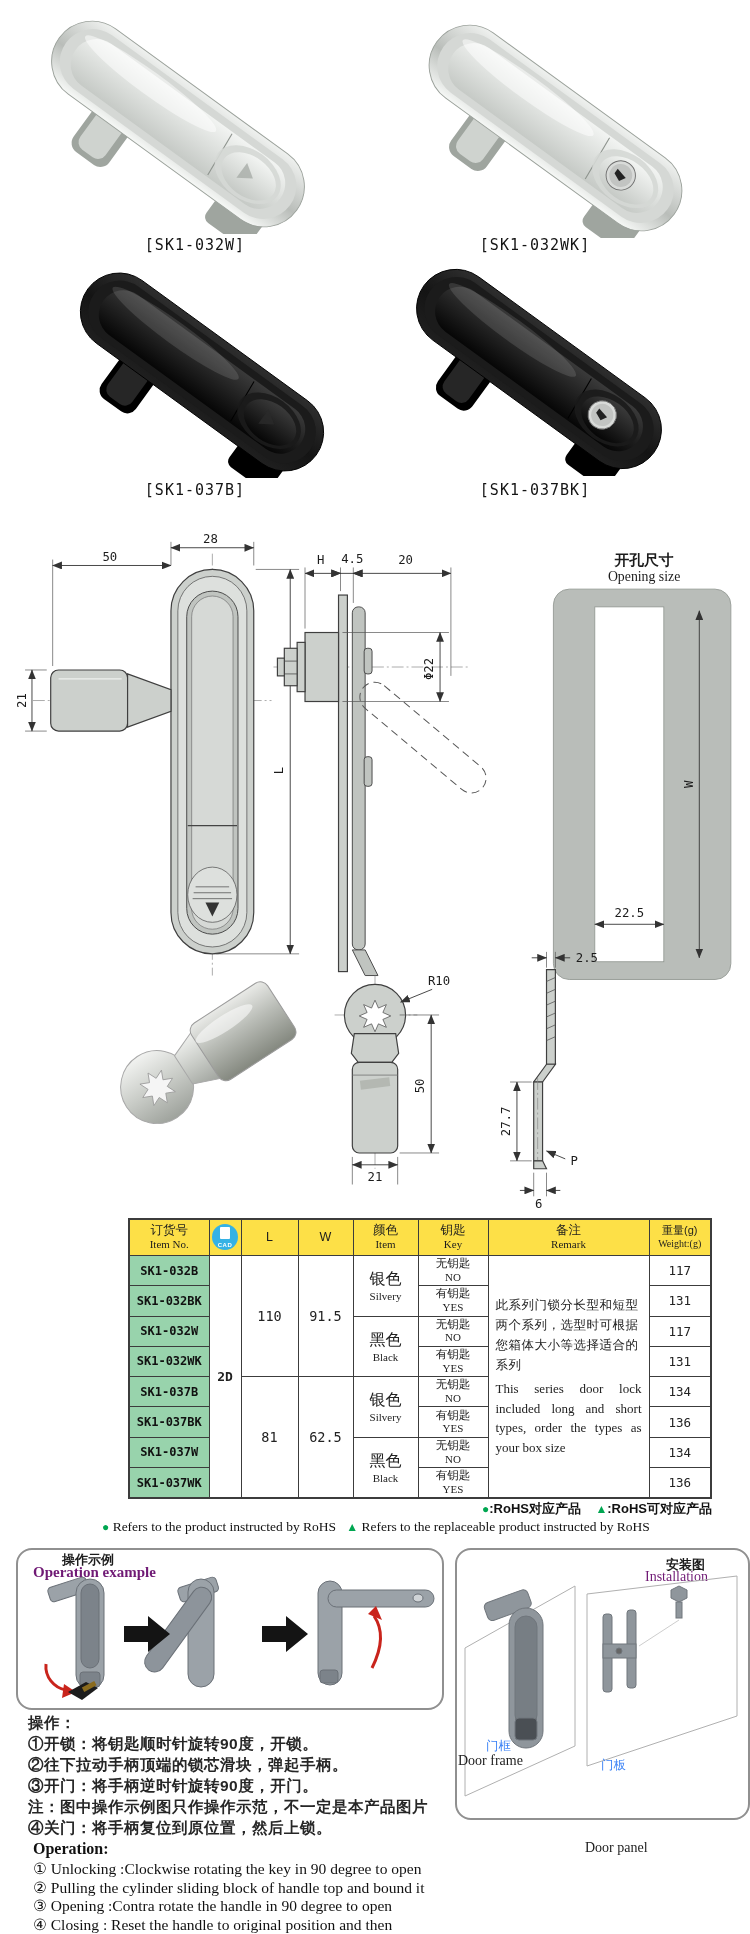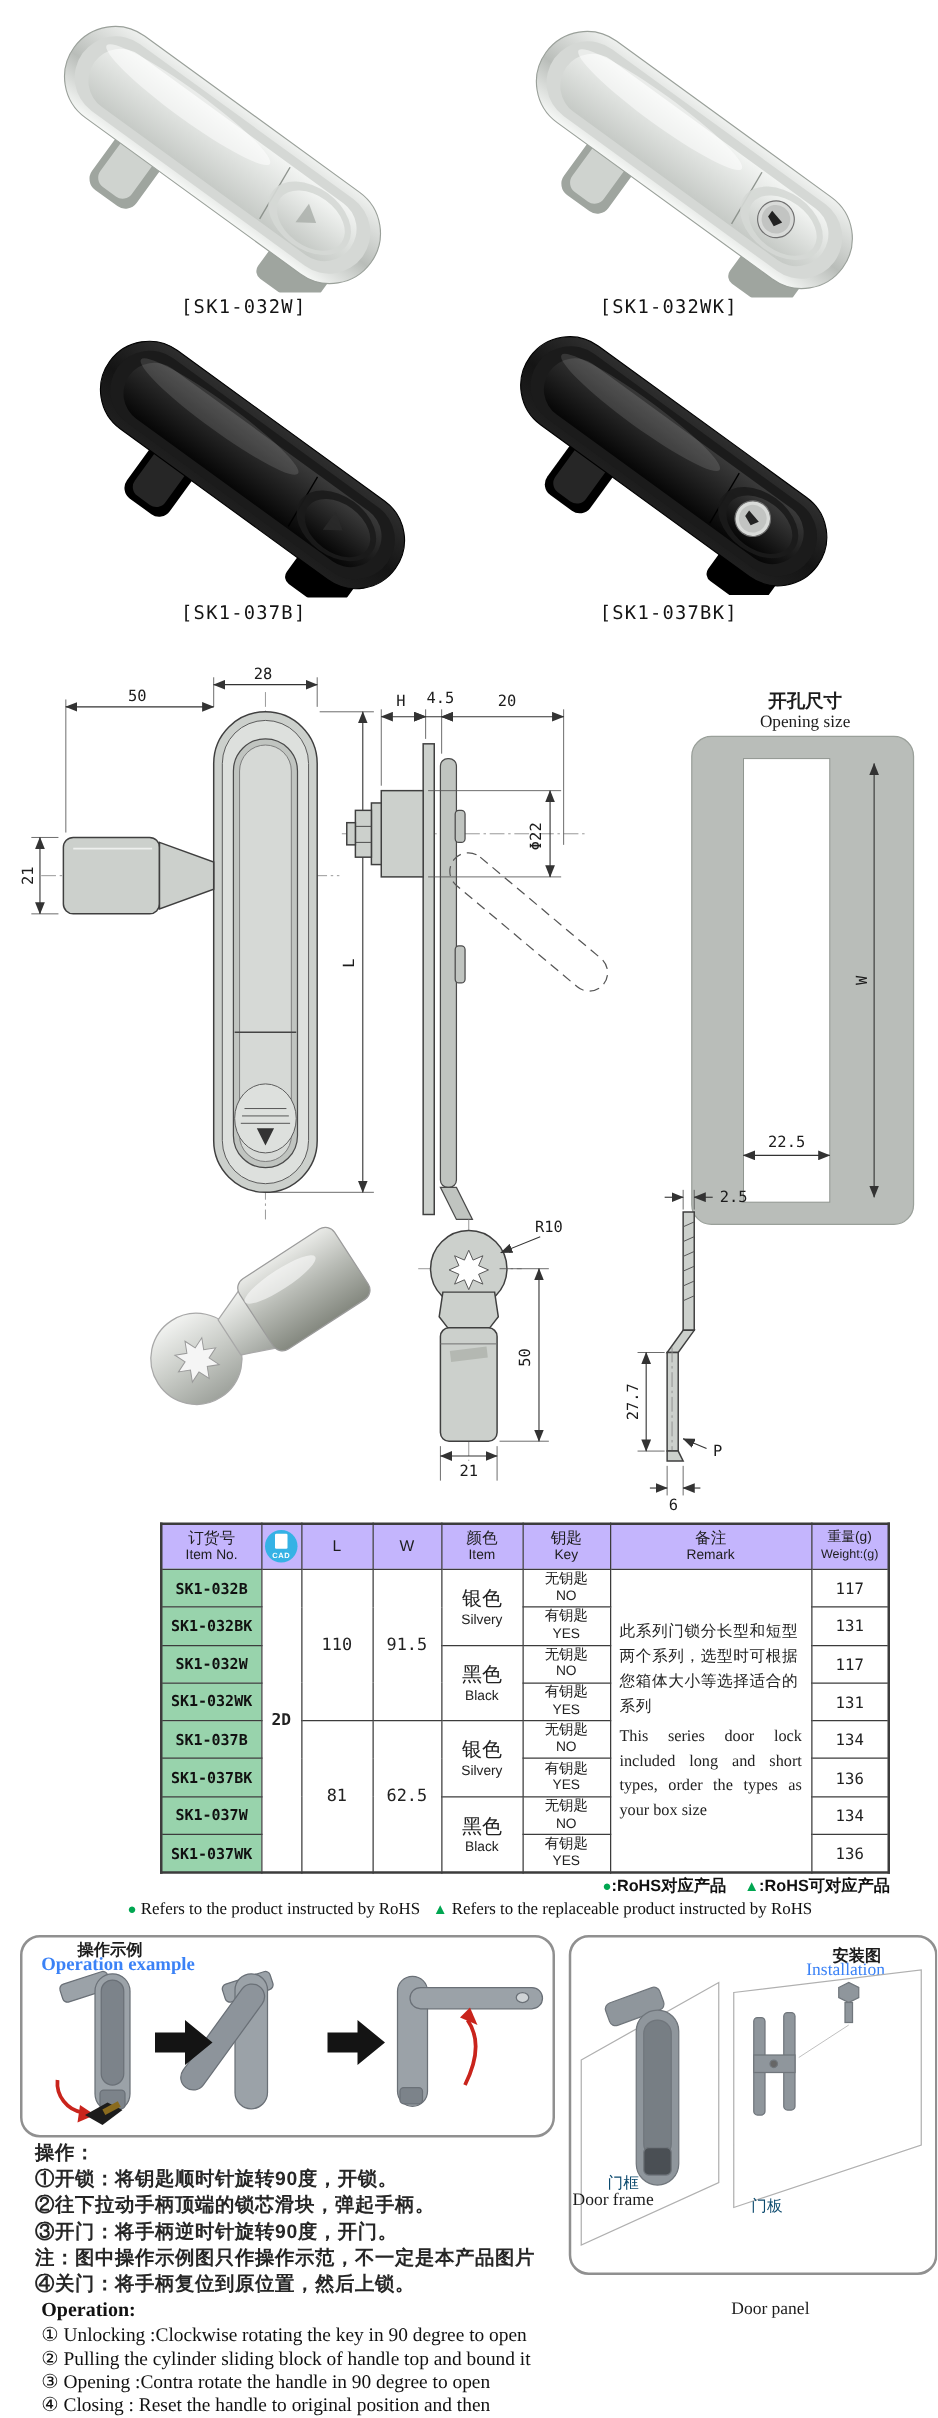--- a/index.html
+++ b/index.html
@@ -22,22 +22,22 @@
   .dim {stroke:#333;stroke-width:0.9;fill:none;}
   .ext {stroke:#555;stroke-width:0.7;fill:none;}
   text.dn{font-family:"DejaVu Sans Mono",monospace;font-size:12.5px;fill:#1c1c1c;text-anchor:middle;}
   text.tcn{font-family:"Liberation Sans",sans-serif;font-size:15px;font-weight:700;fill:#1c1c1c;text-anchor:middle;}
   text.ten{font-family:"Liberation Serif",serif;font-size:14px;fill:#1c1c1c;text-anchor:middle;}
 
   
   table.spec{position:absolute;left:128px;top:1218px;width:584px;height:281px;
              border-collapse:collapse;table-layout:fixed;border:2px solid #3c3c3c;}
   table.spec th,table.spec td{border:1px solid #3c3c3c;text-align:center;vertical-align:middle;padding:0;}
-  table.spec th{background:#c4b5fd;font-weight:400;font-size:12.5px;line-height:1.25;color:#1d1d1d;}
-  th .en,td .en{font-family:Liberation Sans, sans-serif;font-size:11px;display:block;}
+  table.spec th{background:#fde047;font-weight:400;font-size:12.5px;line-height:1.25;color:#1d1d1d;}
+  th .en,td .en{font-family:Liberation Serif, serif;font-size:11px;display:block;}
   td.green{background:#98d3ac;font-family:"DejaVu Sans Mono",monospace;font-weight:700;font-size:12px;color:#111;}
   td.numcell{font-family:"DejaVu Sans Mono",monospace;font-size:13.5px;}
   td.keycell div{font-size:11.5px;line-height:1.2;}
   td.keycell .en{font-size:11px;}
   td.cadspan{font-family:"DejaVu Sans Mono",monospace;font-size:13px;font-weight:700;vertical-align:bottom;padding-bottom:108px;}
   td.remark{vertical-align:middle;}
   .rk-cn{font-size:12.5px;text-align:left;margin:2px 7px 4px 7px;line-height:1.6;letter-spacing:0.5px;}
   .rk-en{font-family:"Liberation Serif",serif;font-size:13px;text-align:justify;margin:2px 7px;line-height:1.5;}
   td.wcell{font-family:"DejaVu Sans Mono",monospace;font-size:12.5px;}
   th.wh div.cn{font-size:11px;} th.wh .en{font-size:10px;text-align:center;}
@@ -47,22 +47,22 @@
 
   
   .rohs1{position:absolute;right:38px;top:1500px;font-size:13px;font-weight:700;color:#111;white-space:nowrap;}
   .rohs2{position:absolute;left:102px;top:1519px;width:620px;font-family:"Liberation Serif",serif;
          font-size:13.5px;color:#111;white-space:nowrap;}
   .grn{color:#00a651;font-size:12px;}
 
   
   .panel{position:absolute;border:2px solid #909090;border-radius:16px;background:#fff;}
   .ptitle-cn{position:absolute;font-size:13px;font-weight:700;color:#1c1c1c;}
-  .ptitle-en{position:absolute;font-family:"Liberation Serif",serif;font-weight:700;font-size:15px;color:#3b82f6;}
-  .ilabel-cn{position:absolute;font-size:12.5px;color:#0c4a6e;}
+  .ptitle-en{position:absolute;font-family:"Liberation Serif",serif;font-weight:700;font-size:15px;color:#701a75;}
+  .ilabel-cn{position:absolute;font-size:12.5px;color:#3b82f6;}
   .ilabel-en{position:absolute;font-family:"Liberation Serif",serif;font-size:14px;color:#1c1c1c;}
   .opsvg{position:absolute;left:20px;top:1576px;width:420px;height:126px;}
   .instsvg{position:absolute;left:457px;top:1552px;width:288px;height:262px;}
 
   
   .op-cn{position:absolute;left:28px;top:1712px;font-size:15.5px;font-weight:600;color:#262626;
          line-height:21px;letter-spacing:0.5px;white-space:nowrap;}
   .op-en{position:absolute;left:33px;top:1838px;font-family:"Liberation Serif",serif;color:#111;white-space:nowrap;}
   .op-en .t{font-weight:700;font-size:16px;line-height:22px;}
   .op-en div.l{font-size:15.5px;line-height:18.6px;}

